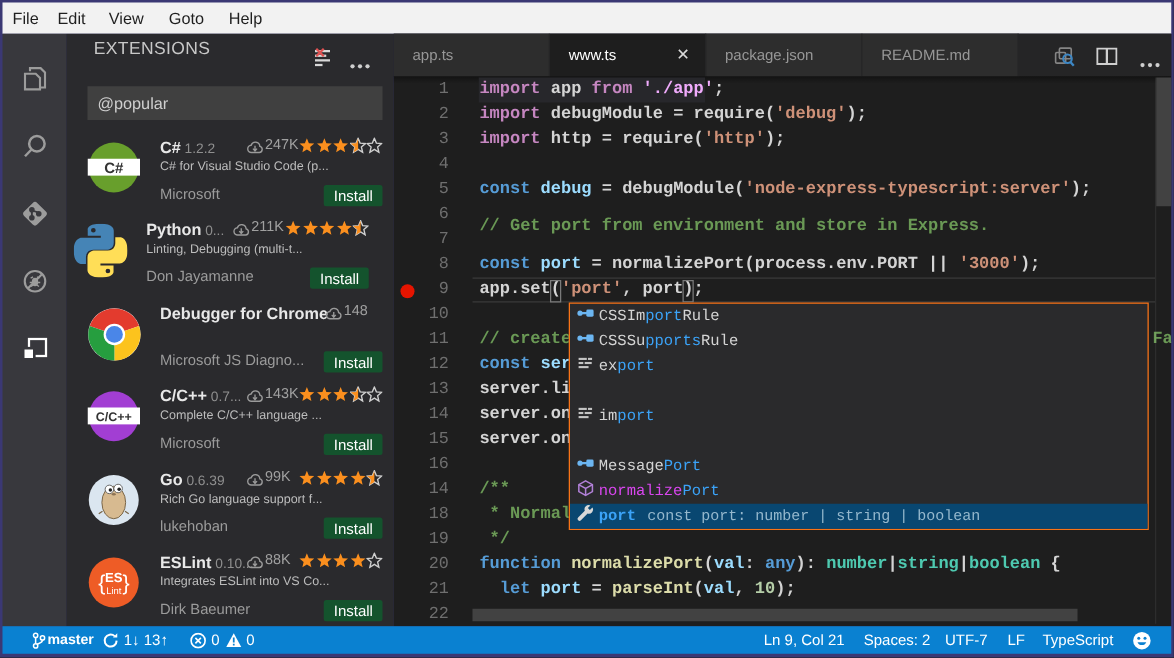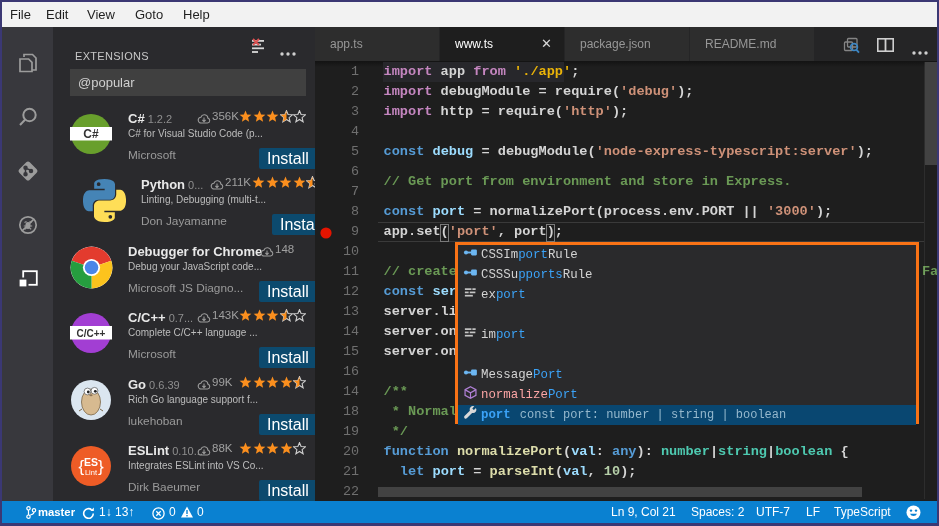--- a/index.html
+++ b/index.html
@@ -13,21 +13,21 @@
 .prow{position:absolute;left:0;width:100%;height:20px;line-height:20px;white-space:nowrap;
  font:12.4px/20px "Liberation Mono",monospace;color:#d0d0d0}
 .sel{background:#094771}
 .picon{display:inline-block;width:23px;padding-left:5px;vertical-align:-3px}
 .prow>span{vertical-align:top}
 .etitle{color:#e8e8e8;font-weight:bold;font-size:13px}
 .ever{color:#8f8f8f;font-size:11px}
 .ecnt{color:#a0a0a0;font-size:11.5px}
 .edesc{color:#bdbdbd;font-size:10px;white-space:nowrap;overflow:hidden}
 .epub{color:#9b9b9b;font-size:11.8px}
-.install{background:#0c4a6e;color:#fff;font-size:16px;padding:1.5px 8px;border-radius:2px}
+.install{background:#14532d;color:#fff;font-size:12px;padding:1.5px 8px;border-radius:2px}
 .sbi{color:#fff;font-size:12px;position:absolute;top:0;line-height:22px;white-space:nowrap}
 </style></head><body>
 
 <div class="abs" style="left:2px;top:2px;width:935px;height:25px;background:#f2f2f2"></div>
 <div class="abs" style="top:2px;height:25px;line-height:25px;font-size:13px;color:#1f1f1f;left:0;width:100%">
 <span class="abs" style="left:10px">File</span>
     <span class="abs" style="left:46px">Edit</span>
 <span class="abs" style="left:87px">View</span>
     <span class="abs" style="left:135px">Goto</span>
 <span class="abs" style="left:183px">Help</span>
@@ -57,21 +57,21 @@
       <ellipse cx="13" cy="13.5" rx="2.6" ry="3.4" fill="#9c9c9c" stroke="none"></ellipse>
       <path d="M9.5 10.5l2-1M16.5 10.5l-2-1M8.8 14h2M17.2 14h-2M9.8 17.2l1.8-1.2M16.2 17.2l-1.8-1.2" stroke-width="1.1"></path>
     </svg></div>
 <div class="abs" style="left:14.5px;top:266px"><svg width="26" height="26" viewBox="0 0 26 26">
       <rect x="8.2" y="5.2" width="13.6" height="13.6" fill="none" stroke="#fff" stroke-width="1.8"></rect>
       <rect x="2.5" y="11.5" width="11" height="11" fill="#38383d"></rect>
       <rect x="4.6" y="13.6" width="6.8" height="6.8" fill="#fff"></rect>
     </svg></div>
 
 <div class="abs" style="left:53px;top:27px;width:262px;height:474px;background:#2a2a2d"></div>
-<div class="abs" style="left:75px;top:50px;color:#c8c8c8;font-size:11px;letter-spacing:.3px">EXTENSIONS</div>
+<div class="abs" style="left:75px;top:30px;color:#c8c8c8;font-size:14px;letter-spacing:.3px">EXTENSIONS</div>
 <div class="abs" style="left:250px;top:37px"><svg width="17" height="17" viewBox="0 0 17 17">
       <g fill="#d8d8d8">
         <rect x="2" y="3" width="12" height="1.8"></rect>
         <rect x="2" y="6.7" width="9" height="1.8"></rect>
         <rect x="2" y="10.4" width="12" height="1.8"></rect>
         <rect x="2" y="14.1" width="6" height="1.8"></rect>
       </g>
       <path d="M3 2l6 6M9 2L3 8" stroke="#e05252" stroke-width="1.8"></path>
     </svg></div>
 <div class="abs" style="left:279px;top:43px"><svg width="18" height="6" viewBox="0 0 18 6">
@@ -88,21 +88,21 @@
         <circle cx="21" cy="21" r="20" fill="#689f2c"></circle>
         <circle cx="21" cy="21" r="20" fill="none"></circle>
         <rect x="0" y="14" width="42" height="13.5" fill="#fff"></rect>
         <text x="21" y="25" font-size="12" font-weight="bold" fill="#333" text-anchor="middle" font-family="Liberation Sans">C#</text>
       </svg></div>
     <div class="abs" style="left:75px;top:5px;white-space:nowrap"><span class="etitle">C#</span><span class="ever">&nbsp;1.2.2</span></div>
     <div class="abs" style="left:144px;top:7px"><svg width="14" height="12" viewBox="0 0 14 12">
         <path d="M10.9 5.1A3.6 3.6 0 0 0 3.9 4.2 2.9 2.9 0 0 0 4.3 10h6.2a2.5 2.5 0 0 0 .4-4.9z" fill="none" stroke="#9a9a9a" stroke-width="1.1"></path>
         <path d="M7 4.5v4M5.4 6.9L7 8.7l1.6-1.8" stroke="#9a9a9a" stroke-width="1.1" fill="none"></path>
       </svg></div>
-    <div class="abs ecnt" style="left:159px;top:6px">356K</div>
+    <div class="abs ecnt" style="left:159px;top:6px">247K</div>
     <svg class="abs" style="left:186.0px;top:6px" width="13" height="13" viewBox="0 0 13 13">
       <path d="M6.5 0.6 8.1 4.5 12.4 4.8 9.1 7.6 10.1 11.8 6.5 9.5 2.9 11.8 3.9 7.6 0.6 4.8 4.9 4.5Z" fill="#fb8f1e"></path>
     </svg>
     <svg class="abs" style="left:199.6px;top:6px" width="13" height="13" viewBox="0 0 13 13">
       <path d="M6.5 0.6 8.1 4.5 12.4 4.8 9.1 7.6 10.1 11.8 6.5 9.5 2.9 11.8 3.9 7.6 0.6 4.8 4.9 4.5Z" fill="#fb8f1e"></path>
     </svg>
     <svg class="abs" style="left:213.2px;top:6px" width="13" height="13" viewBox="0 0 13 13">
       <path d="M6.5 0.6 8.1 4.5 12.4 4.8 9.1 7.6 10.1 11.8 6.5 9.5 2.9 11.8 3.9 7.6 0.6 4.8 4.9 4.5Z" fill="#fb8f1e"></path>
     </svg>
     <svg class="abs" style="left:226.8px;top:6px" width="13" height="13" viewBox="0 0 13 13">
@@ -114,21 +114,21 @@
       <path d="M6.5 0.6 8.1 4.5 12.4 4.8 9.1 7.6 10.1 11.8 6.5 9.5 2.9 11.8 3.9 7.6 0.6 4.8 4.9 4.5Z" fill="none" stroke="#cfcfcf" stroke-width="1.1"></path>
       <path d="M6.5 0.6 8.1 4.5 12.4 4.8 9.1 7.6 10.1 11.8 6.5 9.5 2.9 11.8 3.9 7.6 0.6 4.8 4.9 4.5Z" fill="#fb8f1e" clip-path="url(#hs1)"></path>
     </svg>
     <svg class="abs" style="left:240.4px;top:6px" width="13" height="13" viewBox="0 0 13 13">
       <path d="M6.5 0.6 8.1 4.5 12.4 4.8 9.1 7.6 10.1 11.8 6.5 9.5 2.9 11.8 3.9 7.6 0.6 4.8 4.9 4.5Z" fill="none" stroke="#cfcfcf" stroke-width="1.1"></path>
     </svg>
     <div class="abs edesc" style="left:75px;top:24px;width:182px">C#&nbsp;for&nbsp;Visual&nbsp;Studio&nbsp;Code&nbsp;(p...</div>
     <div class="abs epub" style="left:75px;top:44px">Microsoft</div>
     <div class="abs install" style="left:206px;top:44px">Install</div>
   </div>
-<div class="abs" style="left:66px;top:170px;width:284px;height:66px">
+<div class="abs" style="left:42px;top:170px;width:284px;height:66px">
     <div class="abs" style="left:17px;top:9px"><svg width="43" height="43" viewBox="0 0 110 110">
         <path fill="#4584b6" d="M54.9 0C26.8 0 28.6 12.2 28.6 12.2l0 12.6h26.8v3.8H17.9s-18-2-18 26.3 15.7 27.3 15.7 27.3h9.4V69.1s-.5-15.7 15.4-15.7h26.6s14.9.2 14.9-14.4V14.9S84.3 0 54.9 0zM40.1 8.5a4.8 4.8 0 1 1 0 9.6 4.8 4.8 0 0 1 0-9.6z"></path>
         <path fill="#ffde57" d="M55.1 110c28.1 0 26.3-12.2 26.3-12.2l0-12.6H54.6v-3.8h37.5s18 2 18-26.3-15.7-27.3-15.7-27.3H85v11.2s.5 15.7-15.4 15.7H43s-14.9-.2-14.9 14.4v24.1S25.7 110 55.1 110zM69.9 101.5a4.8 4.8 0 1 1 0-9.6 4.8 4.8 0 0 1 0 9.6z"></path>
       </svg></div>
     <div class="abs" style="left:75px;top:5px;white-space:nowrap"><span class="etitle">Python</span><span class="ever">&nbsp;0...</span></div>
     <div class="abs" style="left:144px;top:7px"><svg width="14" height="12" viewBox="0 0 14 12">
         <path d="M10.9 5.1A3.6 3.6 0 0 0 3.9 4.2 2.9 2.9 0 0 0 4.3 10h6.2a2.5 2.5 0 0 0 .4-4.9z" fill="none" stroke="#9a9a9a" stroke-width="1.1"></path>
         <path d="M7 4.5v4M5.4 6.9L7 8.7l1.6-1.8" stroke="#9a9a9a" stroke-width="1.1" fill="none"></path>
       </svg></div>
     <div class="abs ecnt" style="left:159px;top:6px">211K</div>
@@ -165,21 +165,20 @@
         <path d="M20 39.5 A19.5 19.5 0 0 1 1.62 13.7 L20 20 Z" fill="#269e3f"></path>
         <circle cx="20" cy="20" r="8" fill="#fff"></circle>
         <circle cx="20" cy="20" r="6.3" fill="#4a86e8"></circle>
       </svg></div>
     <div class="abs" style="left:75px;top:5px;white-space:nowrap"><span class="etitle">Debugger&nbsp;for&nbsp;Chrome</span></div>
     <div class="abs" style="left:207px;top:7px"><svg width="14" height="12" viewBox="0 0 14 12">
         <path d="M10.9 5.1A3.6 3.6 0 0 0 3.9 4.2 2.9 2.9 0 0 0 4.3 10h6.2a2.5 2.5 0 0 0 .4-4.9z" fill="none" stroke="#9a9a9a" stroke-width="1.1"></path>
         <path d="M7 4.5v4M5.4 6.9L7 8.7l1.6-1.8" stroke="#9a9a9a" stroke-width="1.1" fill="none"></path>
       </svg></div>
     <div class="abs ecnt" style="left:222px;top:6px">148</div>
-    <div class="abs edesc" style="left:75px;top:24px;width:182px">Debug&nbsp;your&nbsp;JavaScript&nbsp;code...</div>
     <div class="abs epub" style="left:75px;top:44px">Microsoft&nbsp;JS&nbsp;Diagno...</div>
     <div class="abs install" style="left:206px;top:44px">Install</div>
   </div>
 <div class="abs" style="left:53px;top:303px;width:262px;height:66px">
     <div class="abs" style="left:17px;top:9px"><svg width="42" height="42" viewBox="0 0 42 42">
         <circle cx="21" cy="21" r="20" fill="#a23ed3"></circle>
         <rect x="0" y="14" width="42" height="13.5" fill="#fff"></rect>
         <text x="21" y="24.5" font-size="10" font-weight="bold" fill="#333" text-anchor="middle" font-family="Liberation Sans">C/C++</text>
       </svg></div>
     <div class="abs" style="left:75px;top:5px;white-space:nowrap"><span class="etitle">C/C++</span><span class="ever">&nbsp;0.7...</span></div>
@@ -313,21 +312,21 @@
         <circle cx="15" cy="3" r="1.7"></circle>
       </g>
     </svg></div>
 
 <div class="abs" style="left:315px;top:61px;width:622px;height:6px;background:linear-gradient(rgba(0,0,0,.38),rgba(0,0,0,0))"></div>
 
 <div class="abs" style="left:0;top:0;width:937px;height:501px;overflow:hidden;pointer-events:none">
 <div class="abs" style="left:383px;top:62.3px;width:181px;height:20px;background:#27272b"></div>
 <div class="abs" style="left:378px;top:222px;width:546px;height:20px;border-top:1px solid #3a3a3a;border-bottom:1px solid #3a3a3a"></div>
 <div class="ln" style="top:62.3px">1</div>
-    <div class="cl" style="top:62.3px"><span style="color:#c586c0">import</span><span style="color:#d4d4d4">&nbsp;app&nbsp;</span><span style="color:#c586c0">from</span><span style="color:#d4d4d4">&nbsp;</span><span style="color:#eab308">'./app'</span><span style="color:#d4d4d4">;</span></div>
+    <div class="cl" style="top:62.3px"><span style="color:#c586c0">import</span><span style="color:#d4d4d4">&nbsp;app&nbsp;</span><span style="color:#c586c0">from</span><span style="color:#d4d4d4">&nbsp;</span><span style="color:#f0abfc">'./app'</span><span style="color:#d4d4d4">;</span></div>
     <div class="ln" style="top:82.3px">2</div>
     <div class="cl" style="top:82.3px"><span style="color:#c586c0">import</span><span style="color:#d4d4d4">&nbsp;debugModule&nbsp;=&nbsp;require(</span><span style="color:#ce9178">'debug'</span><span style="color:#d4d4d4">);</span></div>
     <div class="ln" style="top:102.3px">3</div>
     <div class="cl" style="top:102.3px"><span style="color:#c586c0">import</span><span style="color:#d4d4d4">&nbsp;http&nbsp;=&nbsp;require(</span><span style="color:#ce9178">'http'</span><span style="color:#d4d4d4">);</span></div>
     <div class="ln" style="top:122.2px">4</div>
     <div class="ln" style="top:142.2px">5</div>
     <div class="cl" style="top:142.2px"><span style="color:#569cd6">const</span><span style="color:#d4d4d4">&nbsp;</span><span style="color:#9cdcfe">debug</span><span style="color:#d4d4d4">&nbsp;=&nbsp;debugModule(</span><span style="color:#ce9178">'node-express-typescript:server'</span><span style="color:#d4d4d4">);</span></div>
     <div class="ln" style="top:162.2px">6</div>
     <div class="ln" style="top:182.2px">7</div>
     <div class="cl" style="top:172px"><span style="color:#6a9955">//&nbsp;Get&nbsp;port&nbsp;from&nbsp;environment&nbsp;and&nbsp;store&nbsp;in&nbsp;Express.</span></div>
@@ -362,21 +361,21 @@
 <div class="abs" style="left:545.6px;top:223.5px;width:9px;height:18px;border:1px solid #7a7a7a"></div>
 <svg class="abs" style="left:320px;top:227px" width="12" height="12">
       <circle cx="6" cy="6" r="5.6" fill="#e51400"></circle>
     </svg>
 
 <div class="abs" style="left:924px;top:62px;width:1px;height:437px;background:rgba(255,255,255,0.07)"></div>
     <div class="abs" style="left:925px;top:62px;width:13px;height:103px;background:#424242"></div>
 <div class="abs" style="left:378px;top:487px;width:484px;height:10px;background:#424242"></div>
 </div>
 
-<div class="abs" style="left:455px;top:242px;width:464px;height:182px;background:#2a2a2c;border:3px solid #f97316">
+<div class="abs" style="left:455px;top:242px;width:464px;height:182px;background:#2a2a2c;border:1px solid #f97316">
 <div style="position:relative;width:100%;height:100%">
       <div class="prow" style="top:0px"><span class="picon"><svg width="15" height="15" viewBox="0 0 16 16">
             <circle cx="3.2" cy="8" r="2.2" fill="#6cb6f2"></circle>
             <rect x="4.5" y="7" width="5" height="2" fill="#6cb6f2"></rect>
             <rect x="8.6" y="4.9" width="6.2" height="6.2" rx="1.2" fill="#6cb6f2"></rect>
           </svg></span><span style="color:#d4d4d4">CSSIm</span><span style="color:#3ba3f8">port</span><span style="color:#d4d4d4">Rule</span></div>
       <div class="prow" style="top:20px"><span class="picon"><svg width="15" height="15" viewBox="0 0 16 16">
             <circle cx="3.2" cy="8" r="2.2" fill="#6cb6f2"></circle>
             <rect x="4.5" y="7" width="5" height="2" fill="#6cb6f2"></rect>
             <rect x="8.6" y="4.9" width="6.2" height="6.2" rx="1.2" fill="#6cb6f2"></rect>
@@ -396,21 +395,21 @@
             <rect x="2" y="10.5" width="8.5" height="1.8"></rect>
           </svg></span><span style="color:#d4d4d4">im</span><span style="color:#3ba3f8">port</span></div>
       <div class="prow" style="top:120px"><span class="picon"><svg width="15" height="15" viewBox="0 0 16 16">
             <circle cx="3.2" cy="8" r="2.2" fill="#6cb6f2"></circle>
             <rect x="4.5" y="7" width="5" height="2" fill="#6cb6f2"></rect>
             <rect x="8.6" y="4.9" width="6.2" height="6.2" rx="1.2" fill="#6cb6f2"></rect>
           </svg></span><span style="color:#d4d4d4">Message</span><span style="color:#3ba3f8">Port</span></div>
       <div class="prow" style="top:140px"><span class="picon"><svg width="15" height="15" viewBox="0 0 16 16" fill="none" stroke="#b180d7" stroke-width="1.3">
             <path d="M8 1.8L13.8 5v6L8 14.2L2.2 11V5z"></path>
             <path d="M2.4 5.2L8 8.3l5.6-3.1M8 8.3v5.6"></path>
-          </svg></span><span style="color:#fca5a5">normalize</span><span style="color:#3ba3f8">Port</span></div>
+          </svg></span><span style="color:#d946ef">normalize</span><span style="color:#3ba3f8">Port</span></div>
       <div class="prow sel" style="top:160px"><span class="picon"><svg width="15" height="15" viewBox="0 0 16 16">
             <path d="M13.8 3.1 11.6 5.3 9.9 3.6 12.1 1.4a3.6 3.6 0 0 0-4.8 4.6L1.6 11.7a1.7 1.7 0 0 0 2.4 2.4L9.7 8.4a3.6 3.6 0 0 0 4.1-5.3z" fill="#d8d8d8"></path>
           </svg></span><span style="color:#3ba3f8;font-weight:bold">port</span><span style="color:#95b8cd;margin-left:9px;font-size:12px">const&nbsp;port:&nbsp;number&nbsp;|&nbsp;string&nbsp;|&nbsp;boolean</span></div>
     </div>
 </div>
 
 <div class="abs" style="left:2px;top:501px;width:935px;height:22px;background:#0a81d1"></div>
 <div class="abs" style="left:0;top:501px;width:939px;height:22px">
 <span class="abs" style="left:25px;top:4px"><svg width="12" height="15" viewBox="0 0 12 15" fill="none" stroke="#fff" stroke-width="1.2">
         <circle cx="3.5" cy="3.3" r="1.7"></circle>

